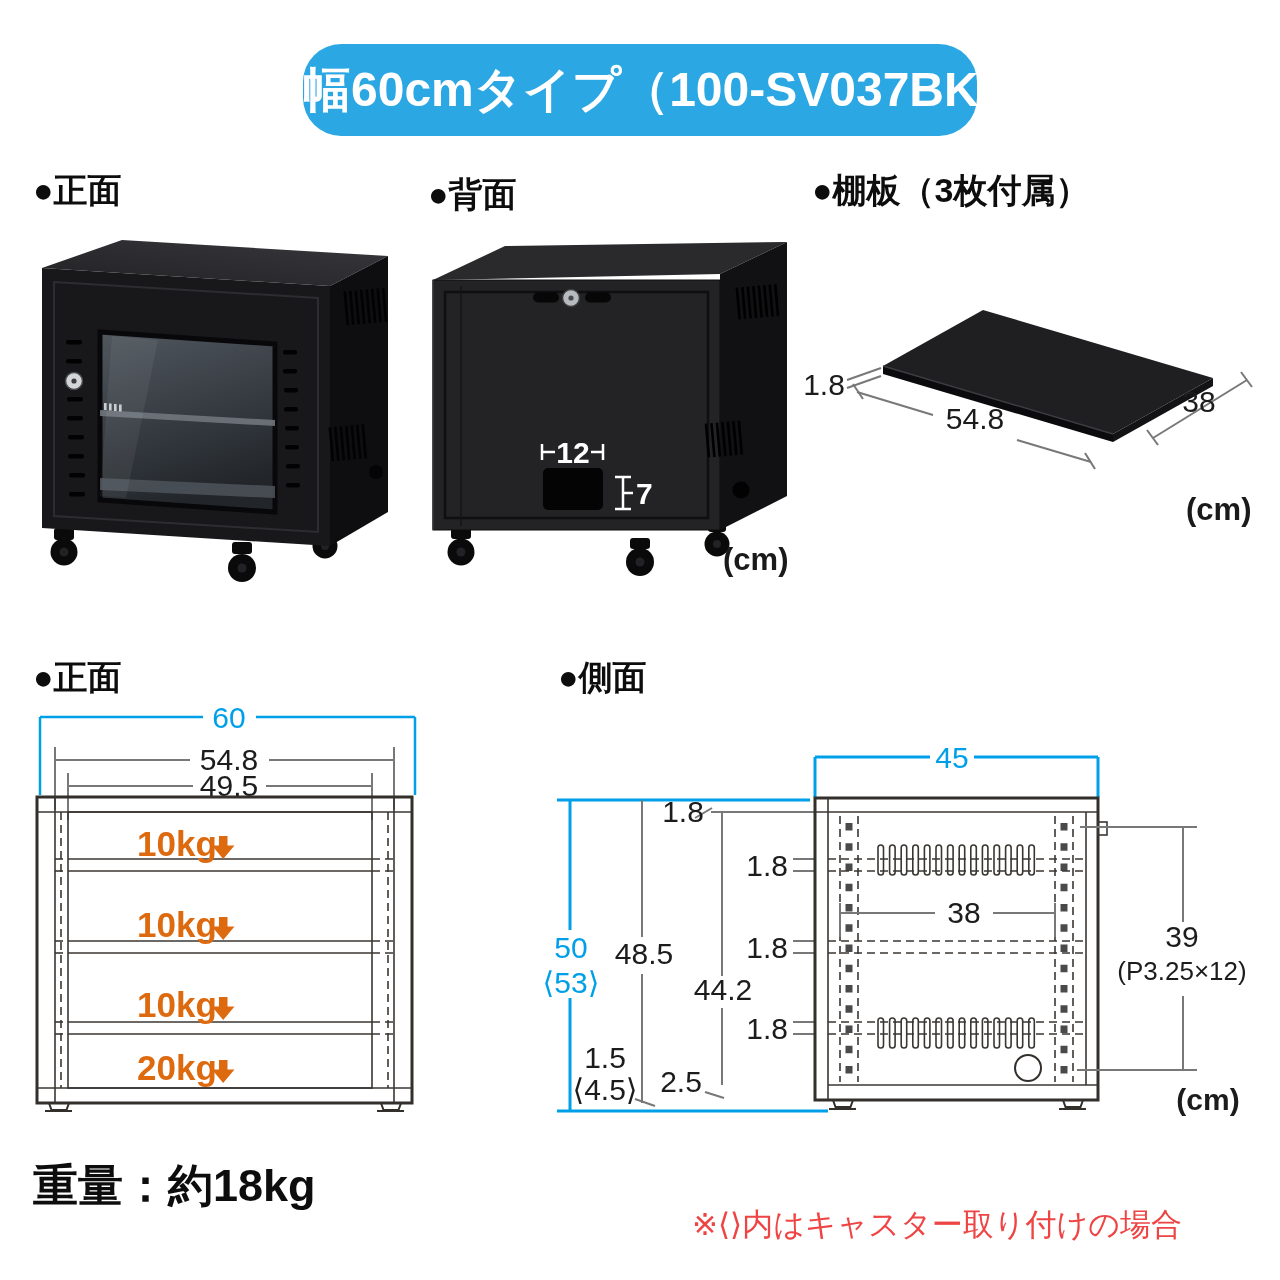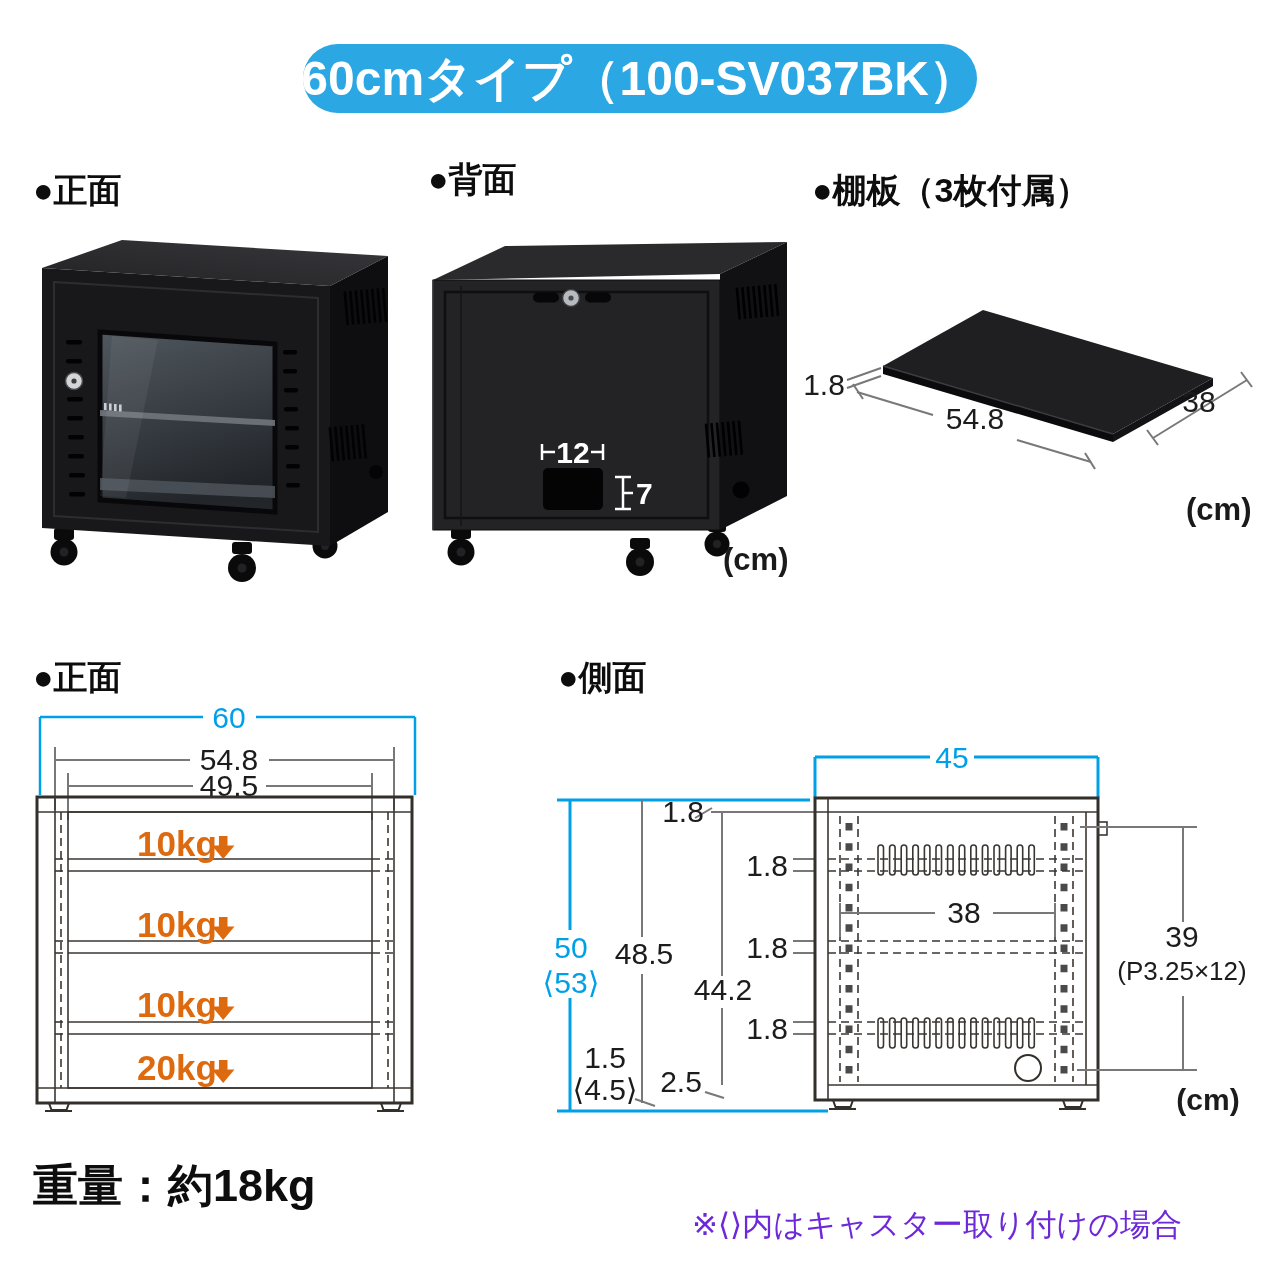--- a/index.html
+++ b/index.html
@@ -1,25 +1,25 @@
 <!DOCTYPE html>
 <html><head>
 <meta charset="utf-8">
 <style>
   html,body{margin:0;padding:0;background:#ffffff;}
   .page{position:relative;width:1280px;height:1280px;background:#fff;overflow:hidden;
         font-family:"Liberation Sans","DejaVu Sans",sans-serif;color:#0d0d0d;}
   .abs{position:absolute;}
-  .banner{position:absolute;left:303px;top:44px;width:674px;height:69px;background:#2BA7E3;
-          border-radius:38px;display:flex;align-items:center;justify-content:flex-end;}
+  .banner{position:absolute;left:303px;top:44px;width:674px;height:92px;background:#2BA7E3;
+          border-radius:38px;display:flex;align-items:center;justify-content:flex-start;}
   .banner span{color:#fff;font-size:48px;font-weight:700;letter-spacing:0px;white-space:nowrap;}
   .sec-label{position:absolute;font-size:34px;font-weight:700;white-space:nowrap;}
   .cm-label{position:absolute;font-size:31px;font-weight:700;color:#1a1a1a;white-space:nowrap;}
   .spec-line{position:absolute;font-size:45px;font-weight:700;white-space:nowrap;}
-  .note{position:absolute;font-size:31px;color:#6d28d9;white-space:nowrap;}
+  .note{position:absolute;font-size:31px;color:#ef4444;white-space:nowrap;}
   
   text{font-family:"Liberation Sans","DejaVu Sans",sans-serif;}
   .t{font-size:30px;font-weight:400;fill:#1c1c1c;}
   .tb{fill:#00A0E9;font-weight:400;}
   .tsm{font-size:26px;}
   .tw{font-size:30px;font-weight:700;fill:#ffffff;}
   .to{font-size:35px;font-weight:700;fill:#DE6A10;}
   
   .g{stroke:#787878;stroke-width:2;fill:none;}
   .b{stroke:#00A0E9;stroke-width:3;fill:none;}
@@ -32,21 +32,21 @@
 </head>
 <body>
 
 <div class="page">
 
   <div class="banner">
     <span>幅60cmタイプ（100-SV037BK）</span>
   </div>
 
   <div class="sec-label" style="left:33px;top:168px">●正面</div>
-  <div class="sec-label" style="left:428px;top:157px">●背面</div>
+  <div class="sec-label" style="left:428px;top:172px">●背面</div>
   <div class="sec-label" style="left:812px;top:168px">●棚板（3枚付属）</div>
   <div class="sec-label" style="left:33px;top:655px">●正面</div>
   <div class="sec-label" style="left:558px;top:655px">●側面</div>
 
   <svg class="abs" style="left:30px;top:228px" width="375" height="365" viewBox="0 0 375 365">
     <defs>
       <linearGradient id="winGrad" x1="0" y1="0" x2="0.3" y2="1">
         <stop offset="0" stop-color="#50575e"></stop>
           <stop offset="1" stop-color="#22262b"></stop>
       </linearGradient>

